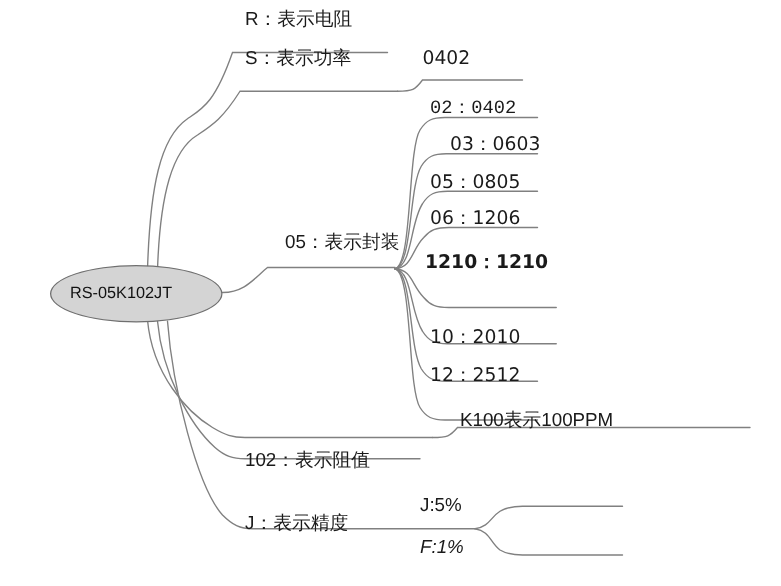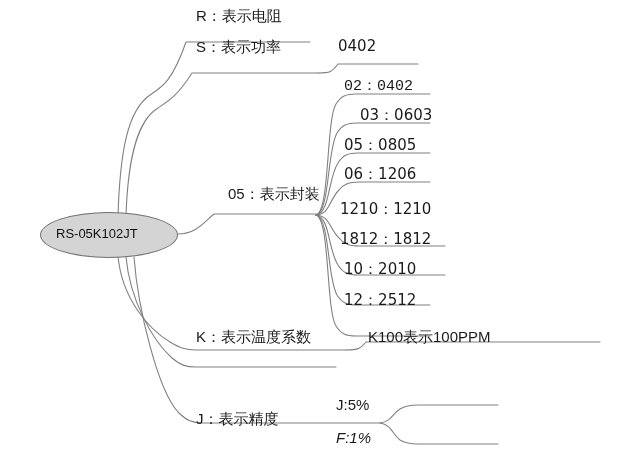--- a/index.html
+++ b/index.html
@@ -81,33 +81,32 @@
 
   <div class="root-ellipse"></div>
   <div class="root-text" style="left:56px;top:227px;">RS-05K102JT</div>
 
   <div class="node-label" style="left:196px;top:8px;">R：表示电阻</div>
 
   <div class="node-label" style="left:196px;top:39px;">S：表示功率</div>
 
   <div class="node-label" style="left:228px;top:186px;">05：表示封装</div>
 
-  <div class="node-label" style="left:196px;top:329px;">K：表示温度系数</div>
 
+  <div class="node-label" style="left:196px;top:361px;">102：表示阻值</div>
 
   <div class="node-label" style="left:196px;top:411px;">J：表示精度</div>
 
   <div class="node-label mono-num" style="left:338px;top:39px;">0402</div>
 
   <div class="node-label mono-num" style="left:344px;top:79px;font-family:Liberation Mono, monospace;">02：0402</div>
   <div class="node-label mono-num" style="left:324px;top:108px;margin-left:36px;">03：0603</div>
   <div class="node-label mono-num" style="left:344px;top:138px;">05：0805</div>
   <div class="node-label mono-num" style="left:344px;top:167px;">06：1206</div>
-  <div class="node-label mono-num" style="left:340px;top:202px;">1210：1210</div>
-  <div class="node-label mono-num" style="left:340px;top:232px;">1812：1812</div>
+  <div class="node-label mono-num" style="left:340px;top:202px;font-weight:bold;">1210：1210</div>
   <div class="node-label mono-num" style="left:344px;top:262px;">10：2010</div>
   <div class="node-label mono-num" style="left:344px;top:293px;">12：2512</div>
 
   <div class="node-label" style="left:368px;top:329px;">K100表示100PPM</div>
 
   <div class="node-label" style="left:336px;top:397px;">J:5%</div>
   <div class="node-label" style="left:336px;top:430px;font-style:italic;">F:1%</div>
 
 </div>
 

